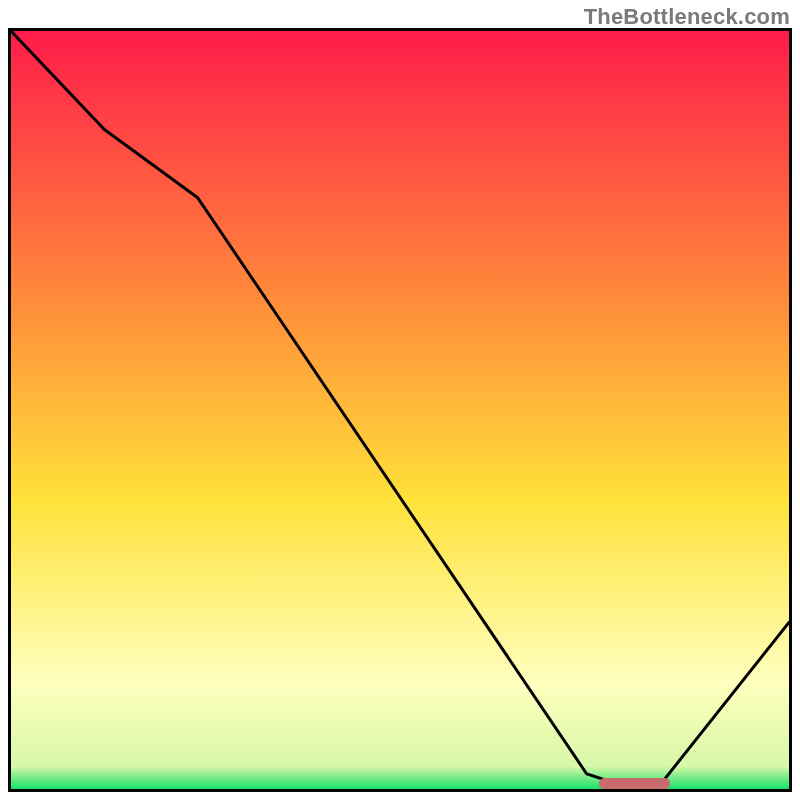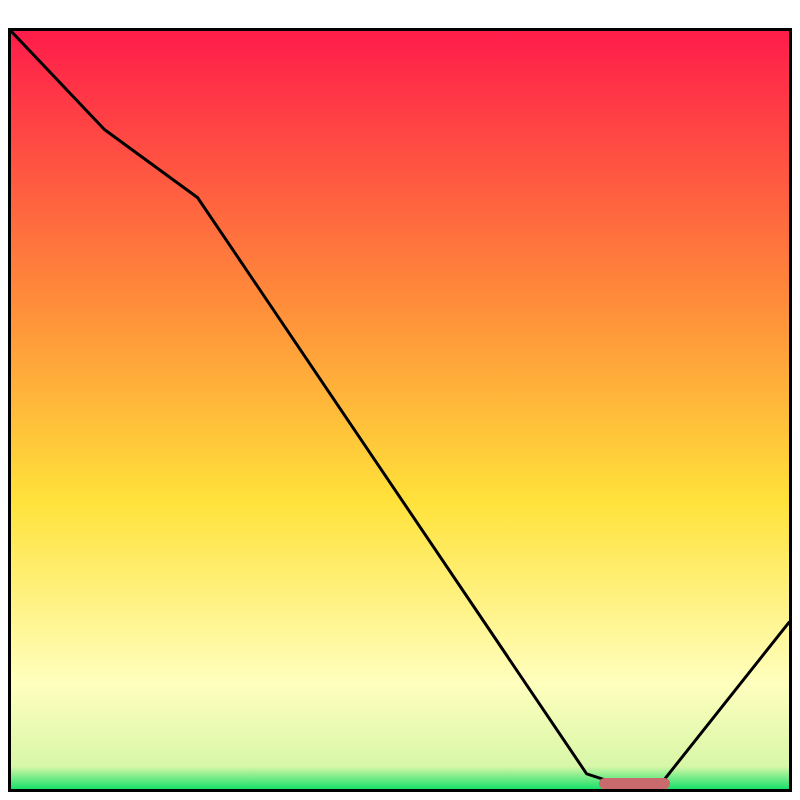--- a/index.html
+++ b/index.html
@@ -35,20 +35,21 @@
   .marker {
     position: absolute;
     background: #c96a6d;
     border-radius: 6px;
   }
 </style>
 </head>
 <body>
 
 <div class="wrap">
+  <div class="watermark">TheBottleneck.com</div>
 
   <div class="plot">
     <div class="grad" id="grad" style="background: linear-gradient(rgb(255, 28, 74) 0%, rgb(255, 138, 58) 35%, rgb(255, 226, 58) 62%, rgb(255, 255, 190) 86%, rgb(216, 247, 168) 97%, rgb(23, 224, 106) 100%);"></div>
     <svg class="curve" id="curve" viewBox="0 0 784 764" preserveAspectRatio="none">
         <path d="M0.0 0.0 L94.1 99.3 L188.2 168.1 L580.2 748.7 L627.2 764.0 L650.7 764.0 L784.0 595.9" fill="none" stroke="#000" stroke-width="3" stroke-linecap="round" stroke-linejoin="round"></path>
       </svg>
     <div class="marker" id="marker" style="left: 588px; width: 70.56px; height: 11px; bottom: 0px; background: rgb(201, 106, 109);"></div>
   </div>
 </div>
 

